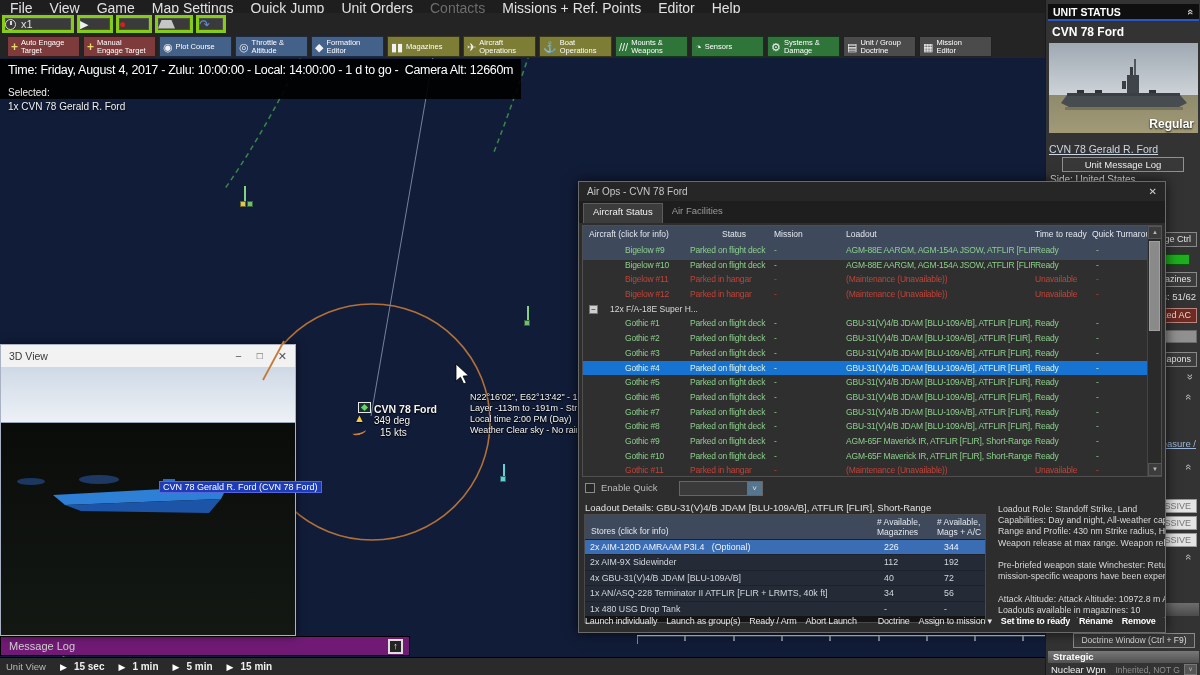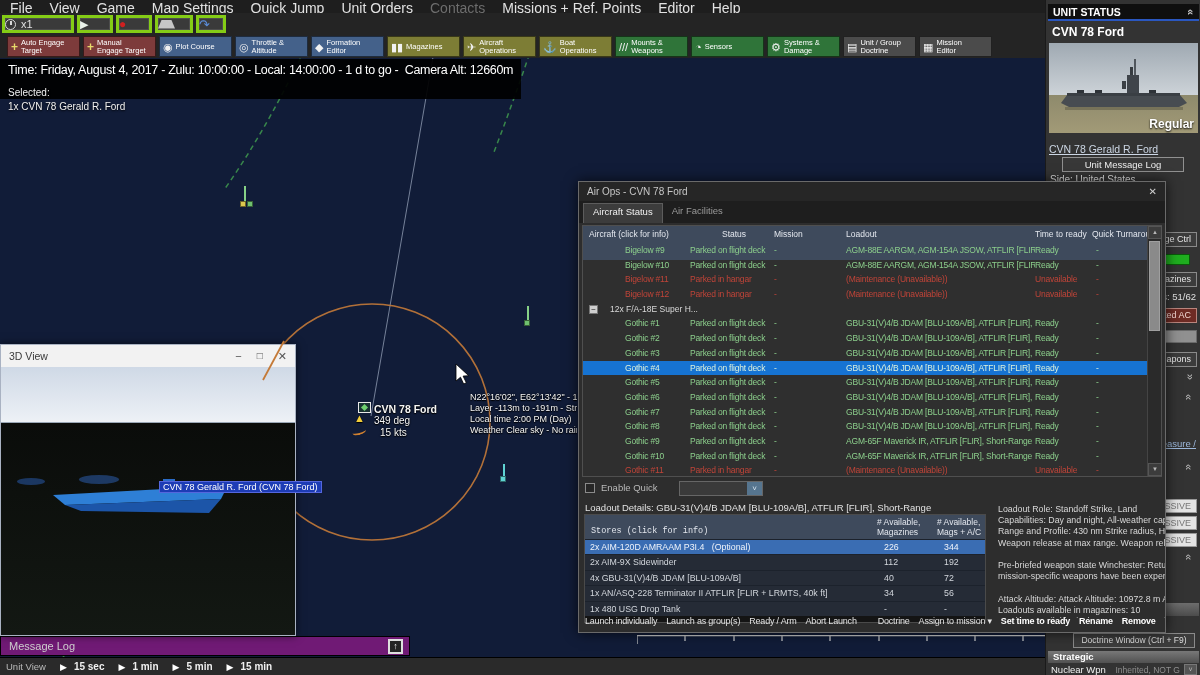--- a/index.html
+++ b/index.html
@@ -544,21 +544,21 @@
     <div id="quick-row">
       <span class="cb"></span>
       <span>Enable Quick</span>
     </div>
     <div id="quick-dd">
       <span class="arrow">˅</span>
     </div>
     <div id="loadout-label">Loadout Details: GBU-31(V)4/B JDAM [BLU-109A/B], ATFLIR [FLIR], Short-Range</div>
     <div id="stores">
       <div id="st-head">
-          <span class="st-h st-h0" style="left: 6px; font-family: Liberation Mono, monospace;">Stores (click for info)</span>
+          <span class="st-h st-h0" style="left: 6px;">Stores (click for info)</span>
           <span class="st-h" style="left: 292px;"># Available,
 Magazines</span>
           <span class="st-h" style="left: 352px;"># Available,
 Mags + A/C</span>
         </div>
       <div id="st-rows">
           <div class="st-row selected">
             <span class="s-name">2x AIM-120D AMRAAM P3I.4   (Optional)</span>
             <span class="s-mag">226</span>
             <span class="s-mac">344</span>

